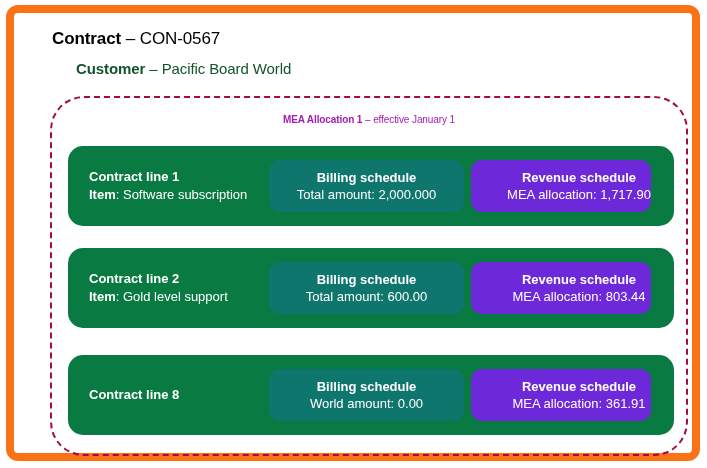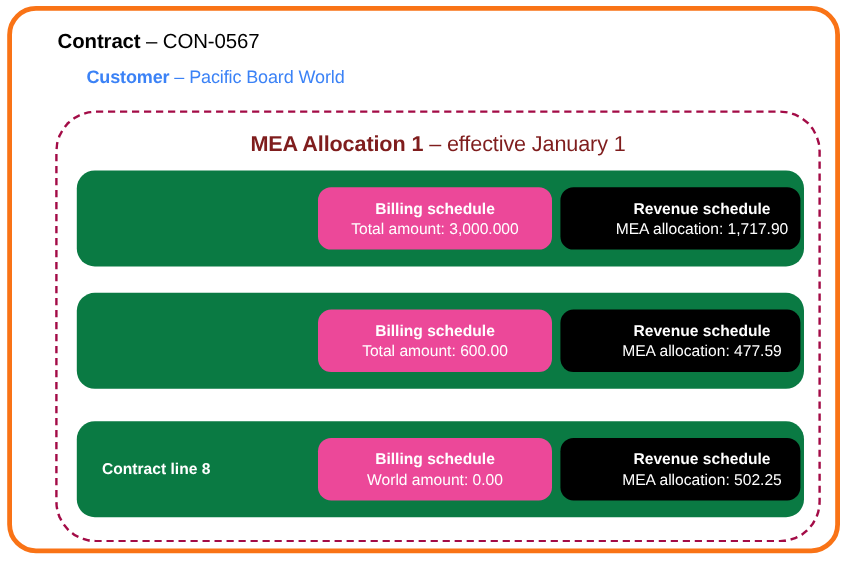--- a/index.html
+++ b/index.html
@@ -14,40 +14,40 @@
     overflow: hidden;
   }
 
   
   #contract-container {
     position: absolute;
     left: 6px;
     top: 5px;
     width: 694px;
     height: 456px;
-    border: 4px solid #f97316;
-    border-radius: 24px;
+    border: 8px solid #f97316;
+    border-radius: 12px;
     box-sizing: border-box;
   }
 
   .contract-heading {
     position: absolute;
     left: 38px;
     top: 16px;
     font-size: 17px;
     color: #000000;
     white-space: nowrap;
     letter-spacing: -0.1px;
   }
   .customer-heading {
     position: absolute;
     left: 62px;
     top: 47px;
     font-size: 15px;
-    color: #3b82f6;
+    color: #14532d;
     white-space: nowrap;
     letter-spacing: -0.1px;
   }
   .lbl-bold { font-weight: bold; }
   .lbl-sep  { font-weight: normal; }
   .lbl-val  { font-weight: normal; }
 
   
   #mea-container {
     position: absolute;
@@ -58,22 +58,22 @@
     border: 2px dashed #A30B46;
     border-radius: 34px;
     box-sizing: border-box;
   }
   .mea-heading {
     position: absolute;
     left: 0;
     right: 0;
     top: 16px;
     text-align: center;
-    font-size: 18px;
-    color: #7f1d1d;
+    font-size: 10px;
+    color: #a21caf;
     white-space: nowrap;
     letter-spacing: -0.1px;
   }
 
   
   .line-row {
     position: absolute;
     left: 16px;
     width: 606px;
     height: 80px;
@@ -108,26 +108,26 @@
     text-align: center;
     box-sizing: border-box;
     display: flex;
     flex-direction: column;
     justify-content: center;
     align-items: center;
   }
   .billing-box {
     left: 201px;
     width: 195px;
-    background: #ec4899;
+    background: #0f766e;
   }
   .revenue-box {
     left: 403px;
-    width: 200px;
-    background: #000000;
+    width: 180px;
+    background: #6d28d9;
     padding-left: 36px;
   }
   .sched-title {
     font-weight: bold;
     font-size: 13px;
     line-height: 17px;
     white-space: nowrap;
   }
   .sched-value {
     font-weight: normal;
@@ -155,49 +155,57 @@
 
   <div id="mea-container">
 
     <div class="mea-heading">
       <span class="lbl-bold">MEA Allocation 1</span>
       <span class="lbl-sep">–</span>
       <span class="lbl-val">effective January 1</span>
     </div>
 
     <div class="line-row" id="line-row-0">
+      <div class="line-info">
+        <div class="line-title">Contract line 1</div>
+        <div class="line-item"><b>Item</b><span>: </span><span>Software subscription</span></div>
+      </div>
       <div class="schedule-box billing-box">
         <div class="sched-title">Billing schedule</div>
-        <div class="sched-value">Total amount: 3,000.000</div>
+        <div class="sched-value">Total amount: 2,000.000</div>
       </div>
       <div class="schedule-box revenue-box">
         <div class="sched-title">Revenue schedule</div>
         <div class="sched-value">MEA allocation: 1,717.90</div>
       </div>
     </div>
 
     <div class="line-row" id="line-row-1">
+      <div class="line-info">
+        <div class="line-title">Contract line 2</div>
+        <div class="line-item"><b>Item</b><span>: </span><span>Gold level support</span></div>
+      </div>
       <div class="schedule-box billing-box">
         <div class="sched-title">Billing schedule</div>
         <div class="sched-value">Total amount: 600.00</div>
       </div>
       <div class="schedule-box revenue-box">
         <div class="sched-title">Revenue schedule</div>
-        <div class="sched-value">MEA allocation: 477.59</div>
+        <div class="sched-value">MEA allocation: 803.44</div>
       </div>
     </div>
 
     <div class="line-row" id="line-row-2">
       <div class="line-info">
         <div class="line-title">Contract line 8</div>
       </div>
       <div class="schedule-box billing-box">
         <div class="sched-title">Billing schedule</div>
         <div class="sched-value">World amount: 0.00</div>
       </div>
       <div class="schedule-box revenue-box">
         <div class="sched-title">Revenue schedule</div>
-        <div class="sched-value">MEA allocation: 502.25</div>
+        <div class="sched-value">MEA allocation: 361.91</div>
       </div>
     </div>
 
   </div>
 </div>
 
 </body></html>

